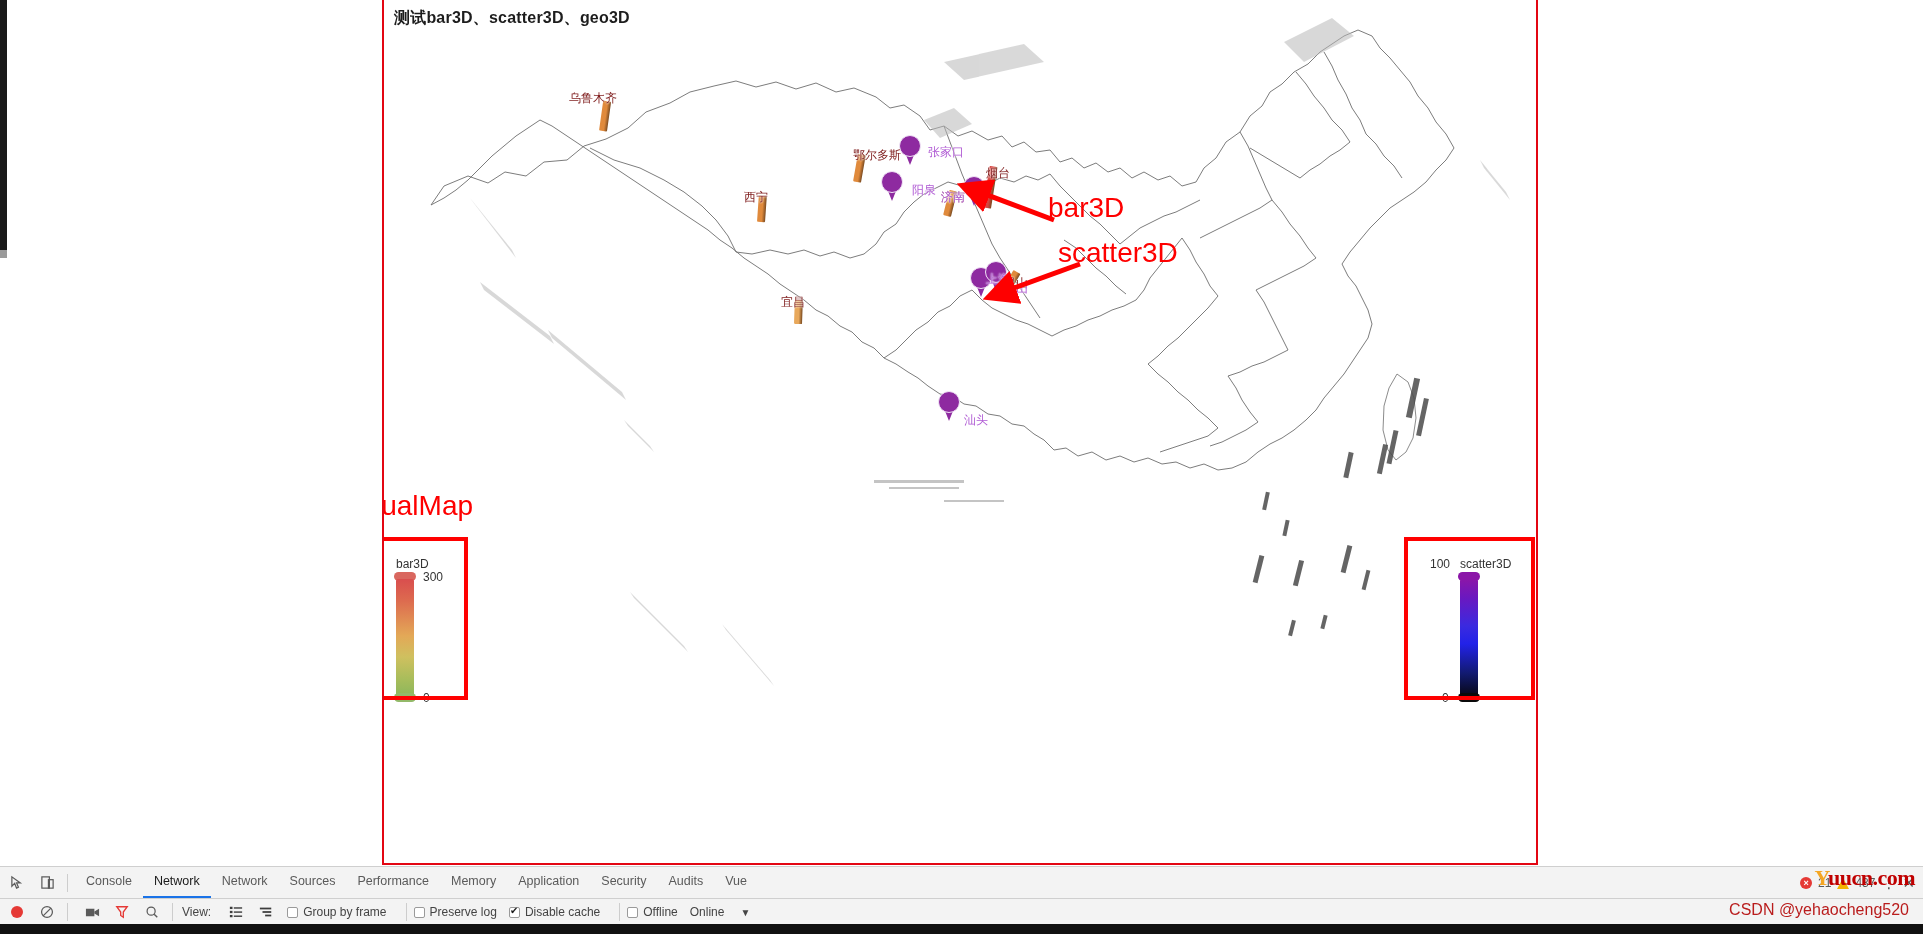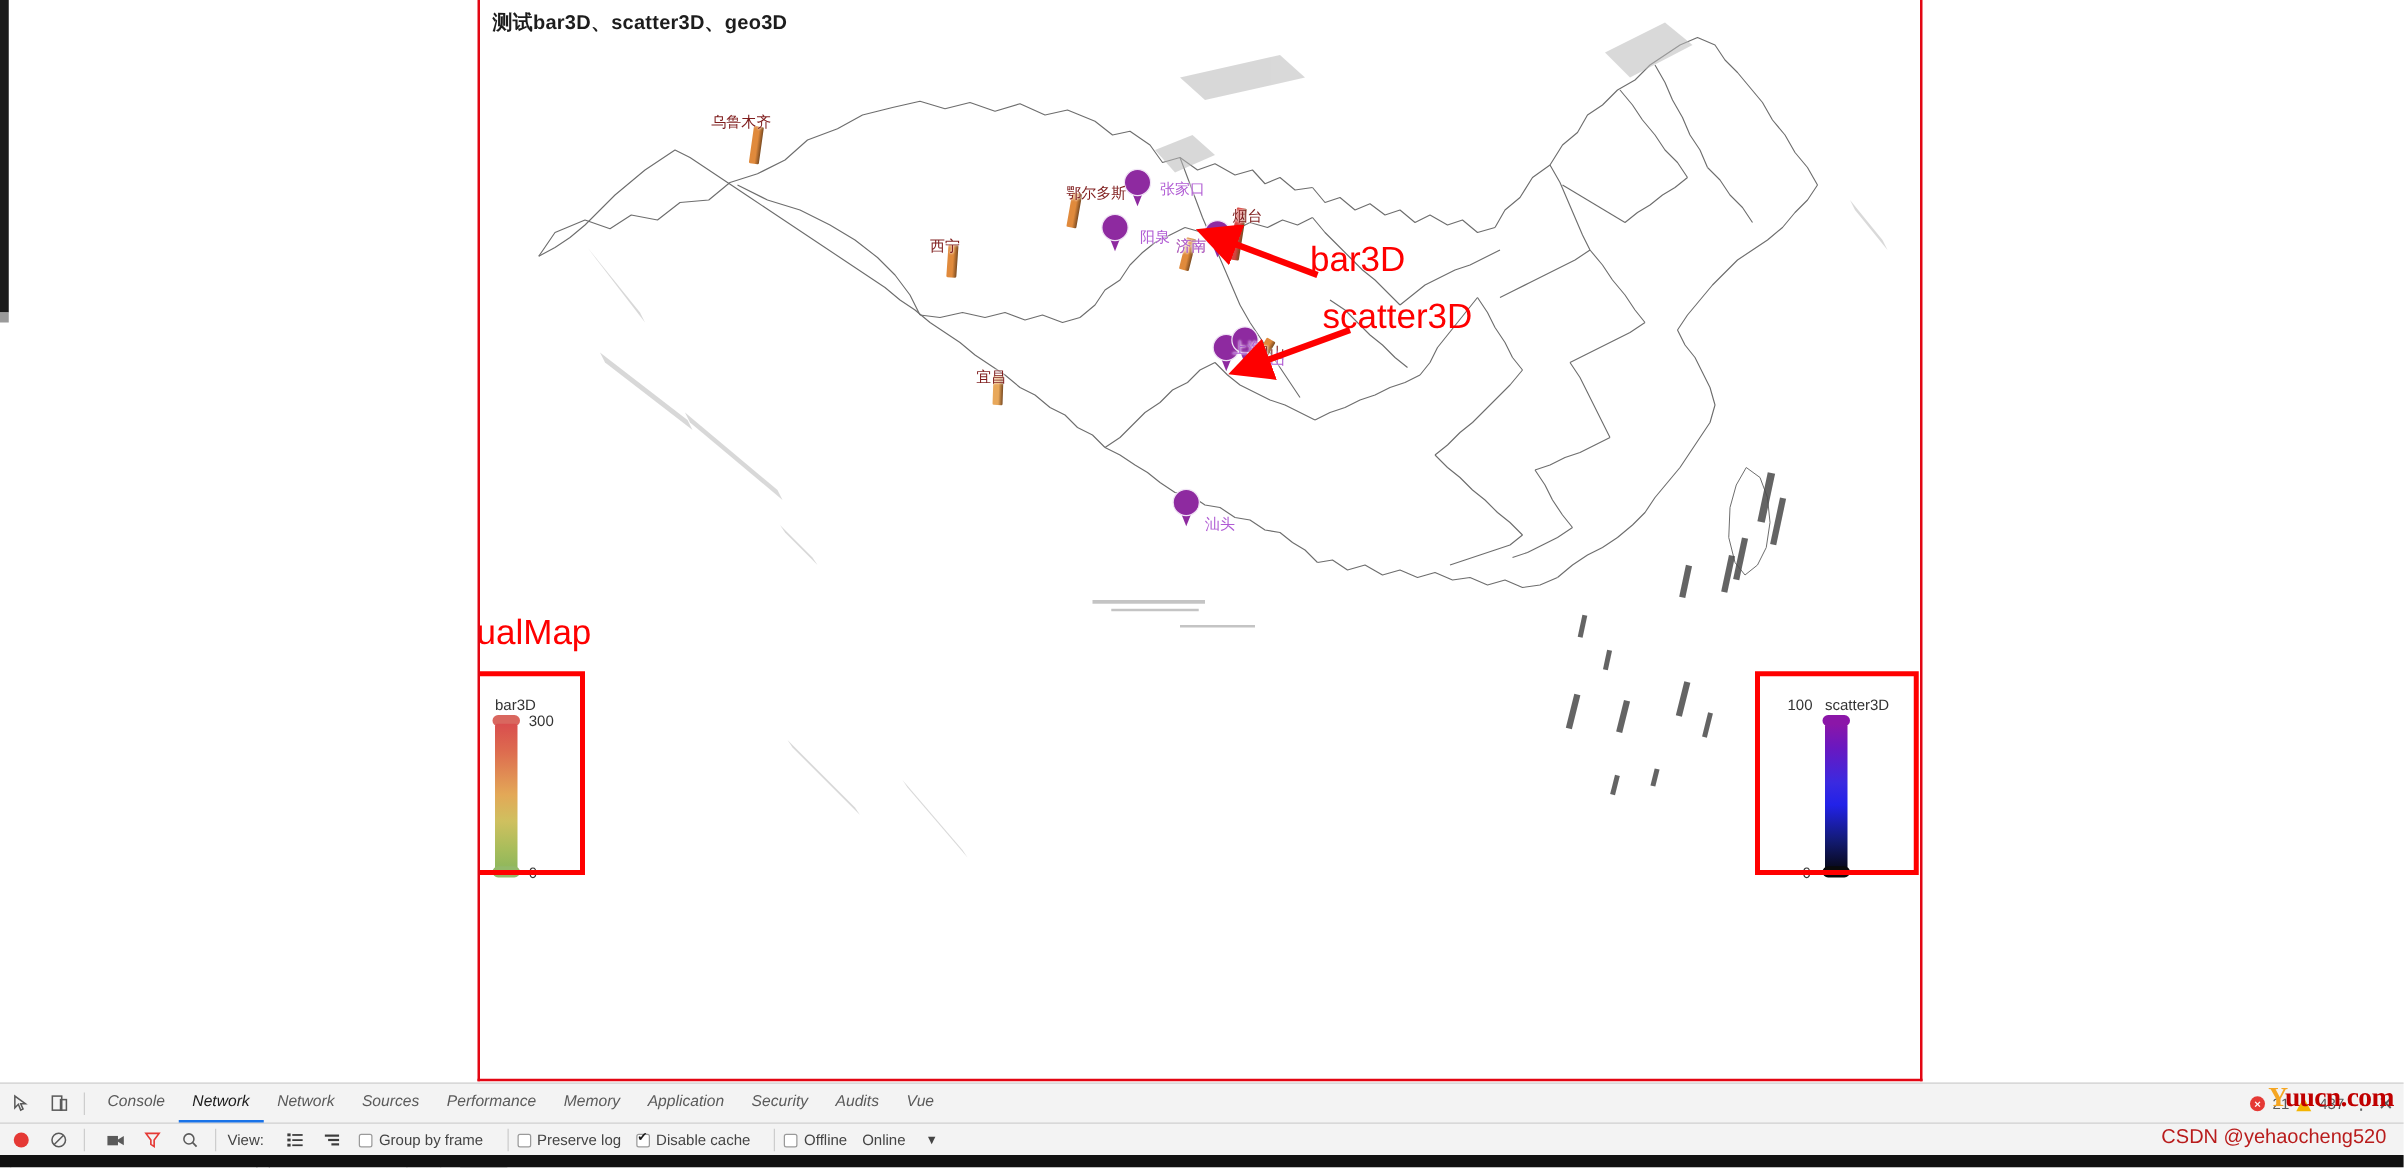--- a/index.html
+++ b/index.html
@@ -450,21 +450,21 @@
           <path d="M2,2 L2,12 L5,9 L7,14 L9,13 L7,8.5 L11,8.5 Z" fill="none" stroke="#5a5a5a" stroke-width="1.3"></path>
         </svg>
       </div>
       <div class="dt-icon-btn">
         <svg width="15" height="15" viewBox="0 0 16 16">
           <rect x="2" y="2" width="8" height="12" fill="none" stroke="#5a5a5a" stroke-width="1.3"></rect>
           <rect x="9" y="5" width="5" height="9" fill="none" stroke="#5a5a5a" stroke-width="1.3"></rect>
         </svg>
       </div>
       <div class="dt-sep"></div>
-      <div id="dt-tabs" style="display:flex; align-items:flex-start;font-style:italic;">
+      <div id="dt-tabs" style="display:flex; align-items:flex-start;">
           <div class="dt-tab">Console</div>
           <div class="dt-tab active">Network</div>
           <div class="dt-tab">Network</div>
           <div class="dt-tab">Sources</div>
           <div class="dt-tab">Performance</div>
           <div class="dt-tab">Memory</div>
           <div class="dt-tab">Application</div>
           <div class="dt-tab">Security</div>
           <div class="dt-tab">Audits</div>
           <div class="dt-tab">Vue</div>

